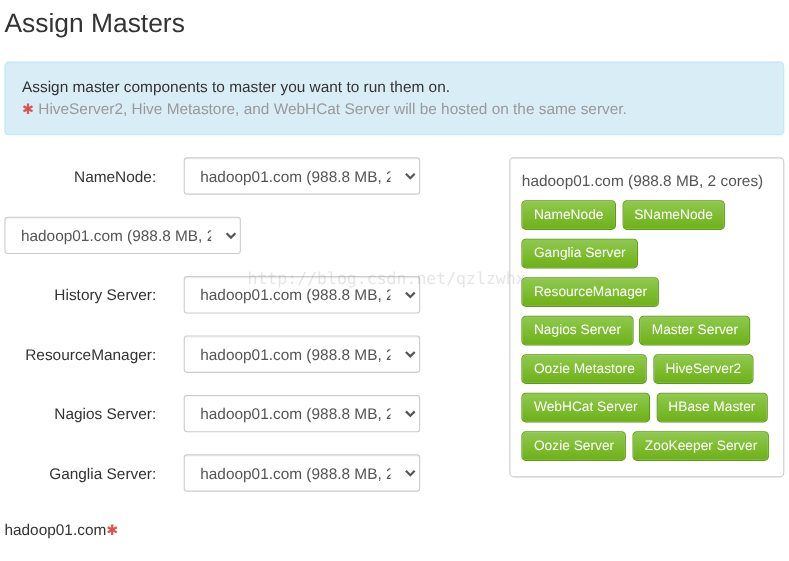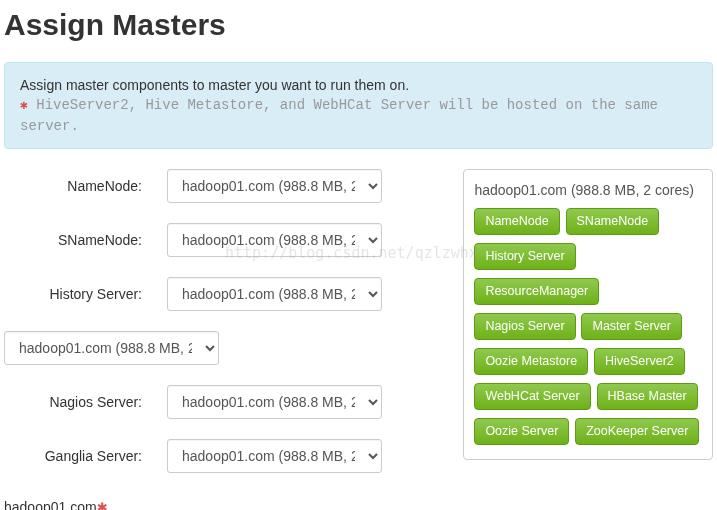--- a/index.html
+++ b/index.html
@@ -6,37 +6,36 @@
   body {
     font-family: "Helvetica Neue", Helvetica, Arial, sans-serif;
     font-size: 14px;
     color: #333;
     margin: 0;
     padding: 0 4px;
     width: 717px;
     position: relative;
   }
   h2.page-title {
-    font-size: 30px;
+    font-size: 24px;
     margin: 8px 0 20px 0;
-    font-weight: bold;
+    font-weight: normal;
     color: #333;
   }
   .alert-info {
     background-color: #d9edf7;
     border: 1px solid #bce8f1;
     color: #333;
     border-radius: 4px;
     padding: 12px 15px;
     margin-bottom: 20px;
     line-height: 1.45;
   }
   .hostgroup-note {
     color: #999;
-    font-family: Liberation Mono, monospace;
   }
   .asterisk-icon {
     color: #d9534f;
     font-size: 13px;
   }
   .main-row {
     display: flex;
     align-items: flex-start;
   }
   .form-col {
@@ -129,38 +128,38 @@
     <div class="form-group">
       <label class="form-label">NameNode:</label>
       <div class="form-control-wrap">
         <select class="form-control">
           <option>hadoop01.com (988.8 MB, 2 cores)</option>
         </select>
       </div>
     </div>
 
     <div class="form-group">
-      <label class="form-label">SNameNode:</label>
       <div class="form-control-wrap">
         <select class="form-control">
           <option>hadoop01.com (988.8 MB, 2 cores)</option>
         </select>
       </div>
     </div>
 
     <div class="form-group">
       <label class="form-label">History Server:</label>
       <div class="form-control-wrap">
         <select class="form-control">
           <option>hadoop01.com (988.8 MB, 2 cores)</option>
         </select>
       </div>
     </div>
 
     <div class="form-group">
+      <label class="form-label">ResourceManager:</label>
       <div class="form-control-wrap">
         <select class="form-control">
           <option>hadoop01.com (988.8 MB, 2 cores)</option>
         </select>
       </div>
     </div>
 
     <div class="form-group">
       <label class="form-label">Nagios Server:</label>
       <div class="form-control-wrap">
@@ -188,21 +187,21 @@
     </div>
 
   </div>
 
   <div class="summary-col">
     <div class="host-panel">
       <div class="host-panel-title">hadoop01.com (988.8 MB, 2 cores)</div>
       <div>
         <span class="badge">NameNode</span>
         <span class="badge">SNameNode</span>
-        <span class="badge">History Server</span>
+        <span class="badge">Ganglia Server</span>
         <span class="badge">ResourceManager</span>
         <span class="badge">Nagios Server</span>
         <span class="badge">Master Server</span>
         <span class="badge">Oozie Metastore</span>
         <span class="badge">HiveServer2</span>
         <span class="badge">WebHCat Server</span>
         <span class="badge">HBase Master</span>
         <span class="badge">Oozie Server</span>
         <span class="badge">ZooKeeper Server</span>
       </div>

